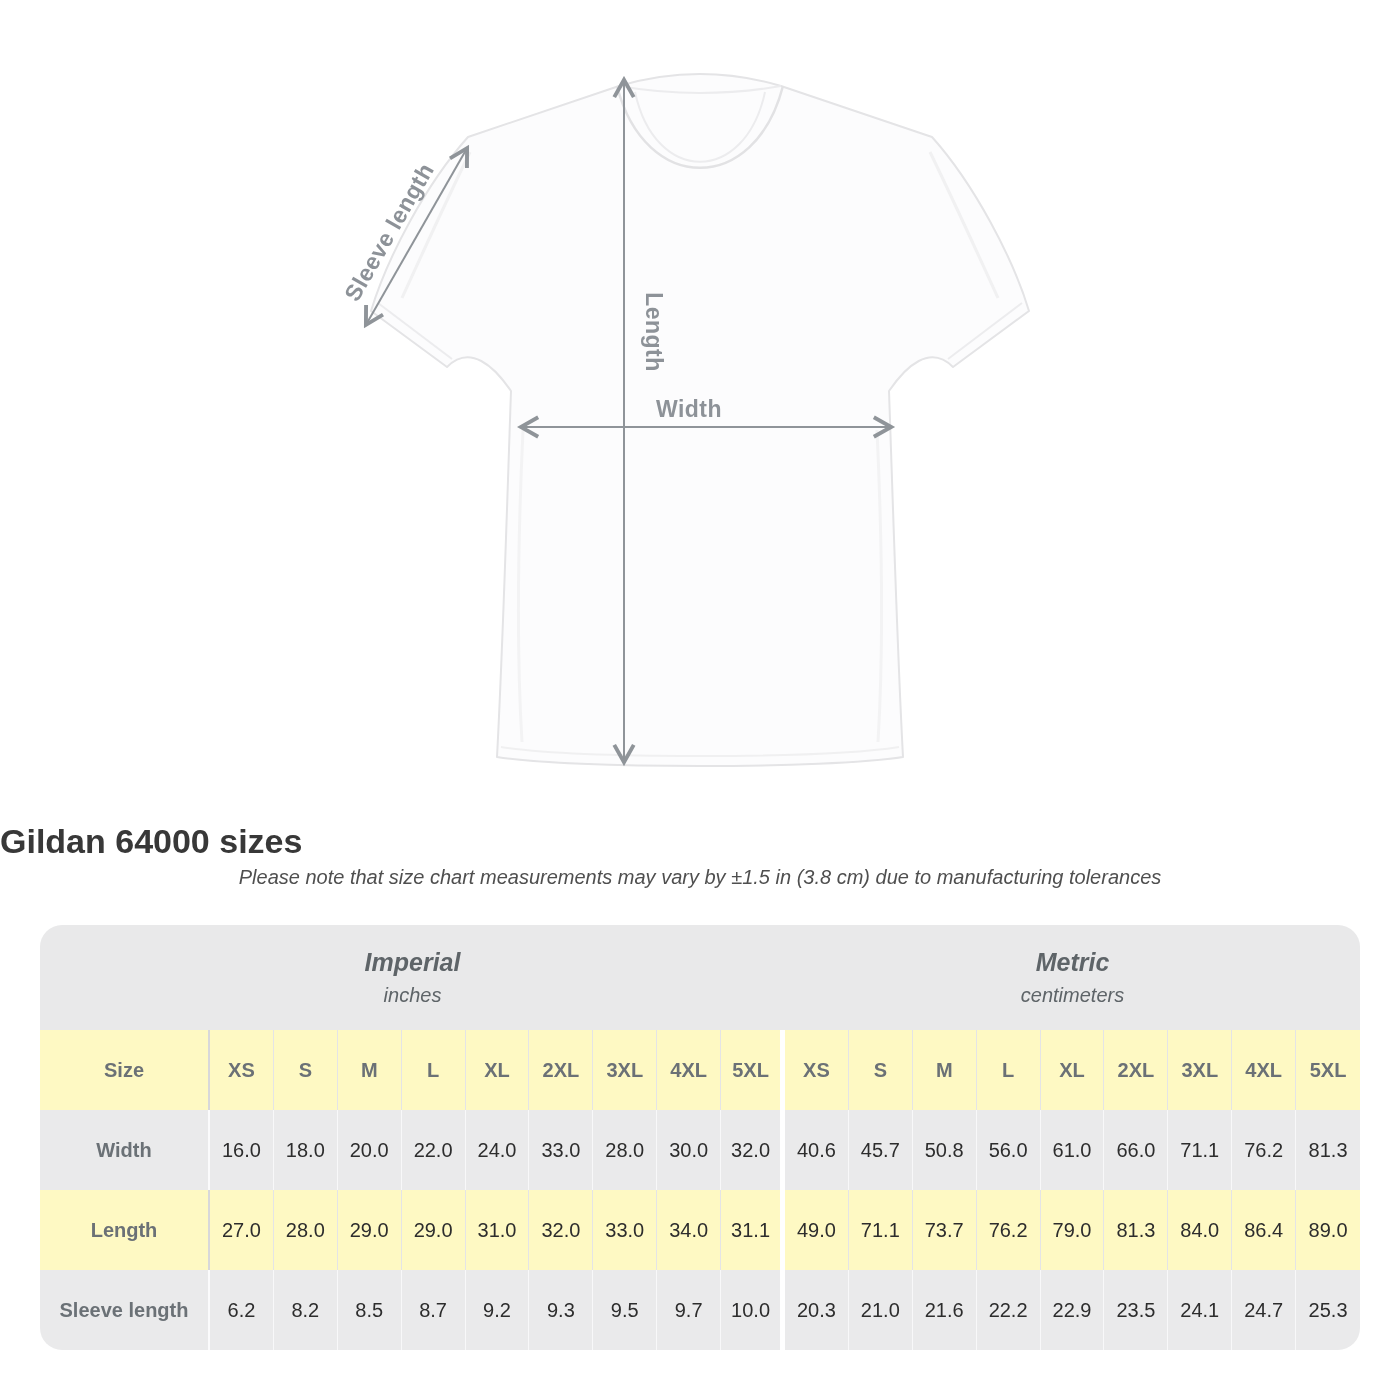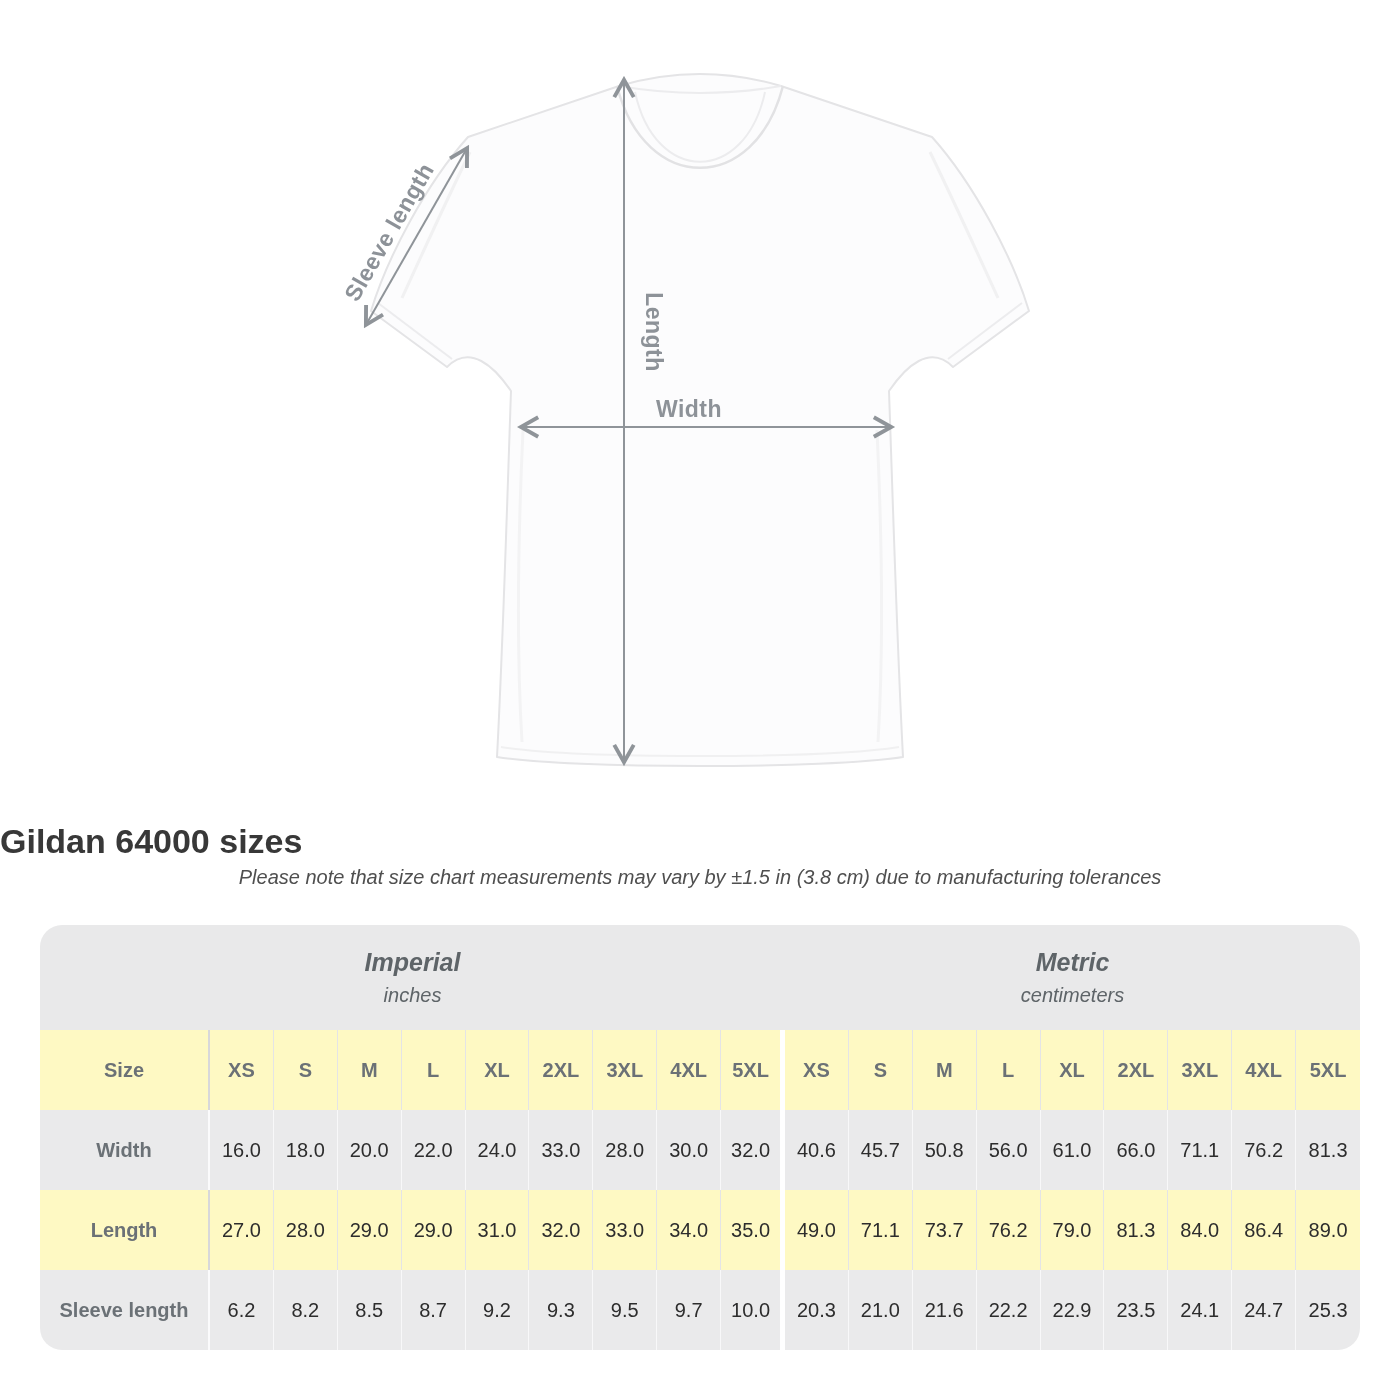--- a/index.html
+++ b/index.html
@@ -144,21 +144,21 @@
       <div class="cell bg-gray no-sep">81.3</div>
       <div class="cell bg-white bold lbl-col">Length</div>
       <div class="cell bg-white">27.0</div>
       <div class="cell bg-white">28.0</div>
       <div class="cell bg-white">29.0</div>
       <div class="cell bg-white">29.0</div>
       <div class="cell bg-white">31.0</div>
       <div class="cell bg-white">32.0</div>
       <div class="cell bg-white">33.0</div>
       <div class="cell bg-white">34.0</div>
-      <div class="cell bg-white sep-wide">35.0</div>
+      <div class="cell bg-white sep-wide">31.1</div>
       <div class="cell bg-white">49.0</div>
       <div class="cell bg-white">71.1</div>
       <div class="cell bg-white">73.7</div>
       <div class="cell bg-white">76.2</div>
       <div class="cell bg-white">79.0</div>
       <div class="cell bg-white">81.3</div>
       <div class="cell bg-white">84.0</div>
       <div class="cell bg-white">86.4</div>
       <div class="cell bg-white no-sep">89.0</div>
       <div class="cell bg-gray bold lbl-col">Sleeve length</div>

